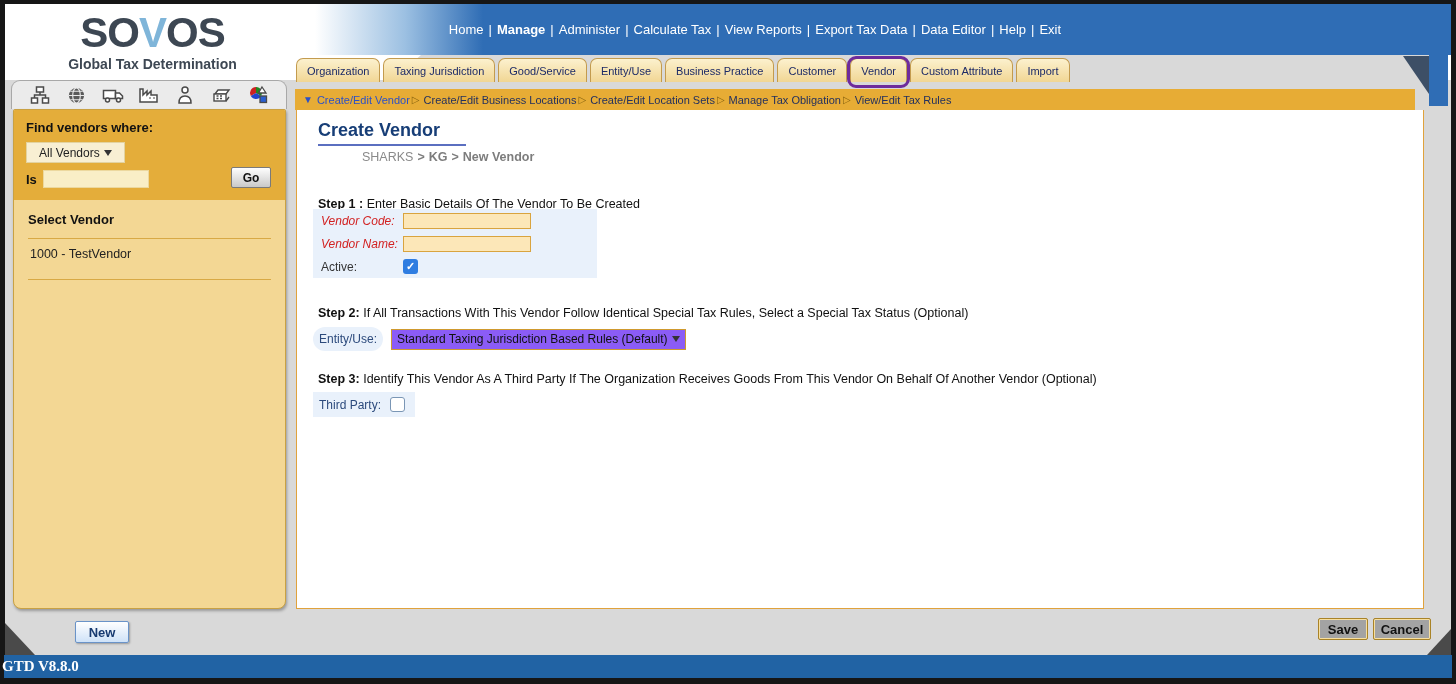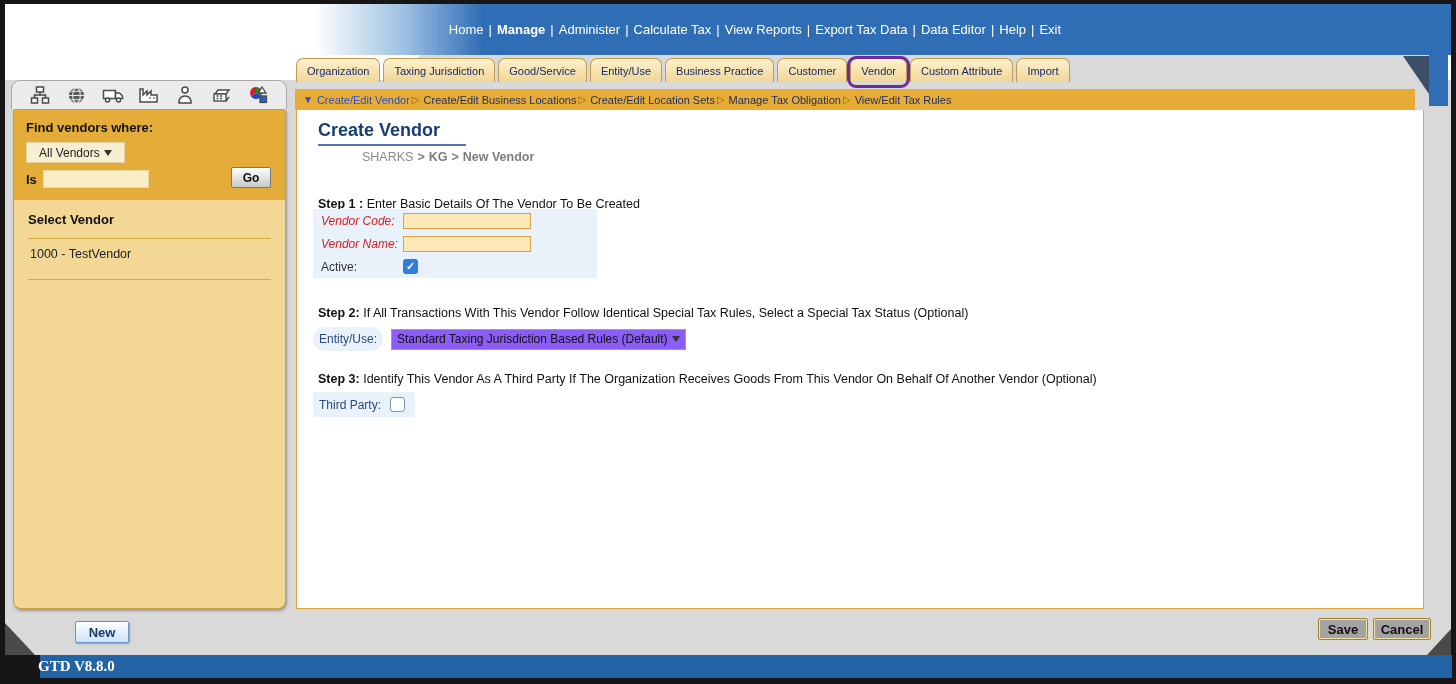--- a/index.html
+++ b/index.html
@@ -123,41 +123,45 @@
     font-family:"Liberation Sans", sans-serif; }
   .save-btn, .cancel-btn { position:absolute; bottom:15px; height:22px; background:#a3a3a3;
     border:1px solid #a98327; box-shadow:inset 0 0 0 1px #f7dfa0; border-radius:2px;
     font-size:13px; font-weight:bold; color:#111; cursor:pointer; font-family:"Liberation Sans", sans-serif; }
   .save-btn { right:83px; width:50px; }
   .cancel-btn { right:20px; width:58px; }
 
   
   .footer { position:absolute; left:4px; right:4px; bottom:6px; height:23px; background:#2163a4;
     color:#ffffff; font-family:"Liberation Serif", serif; font-weight:bold; font-size:15px;
-    display:flex; align-items:center;margin-left:36px; }
+    display:flex; align-items:center; }
   .footer span { margin-left:-2px; }
 
   svg { display:block; }
 </style>
 </head>
 <body>
 
 <div class="desktop">
   <div class="top-white"></div>
   <div class="blue-header"></div>
   <div class="gray-upper"></div>
   <div class="right-blue"></div>
   <div class="notch-tr"></div>
   <div class="notch-bl"></div>
   <div class="notch-br"></div>
 
   <nav class="top-nav">
     <span class="nav-item">Home</span><span class="nav-sep">|</span><span class="nav-item active">Manage</span><span class="nav-sep">|</span><span class="nav-item">Administer</span><span class="nav-sep">|</span><span class="nav-item">Calculate Tax</span><span class="nav-sep">|</span><span class="nav-item">View Reports</span><span class="nav-sep">|</span><span class="nav-item">Export Tax Data</span><span class="nav-sep">|</span><span class="nav-item">Data Editor</span><span class="nav-sep">|</span><span class="nav-item">Help</span><span class="nav-sep">|</span><span class="nav-item">Exit</span>
   </nav>
 
+  <div class="logo">
+    <div class="logo-word"><span>SO</span><span class="v">V</span><span>OS</span></div>
+    <div class="logo-tagline">Global Tax Determination</div>
+  </div>
 
   <div class="toolbar">
     <span class="tool-icon">
       <svg width="20" height="20" viewBox="0 0 20 20">
           <g stroke="#4a4a4a" stroke-width="1.5" fill="#fff">
             <rect x="6.5" y="2" width="7" height="5"></rect>
             <rect x="1.5" y="13" width="6" height="5"></rect>
             <rect x="12.5" y="13" width="6" height="5"></rect>
             <path d="M10 7v3M4.5 13v-3h11v3" fill="none"></path>
           </g>

